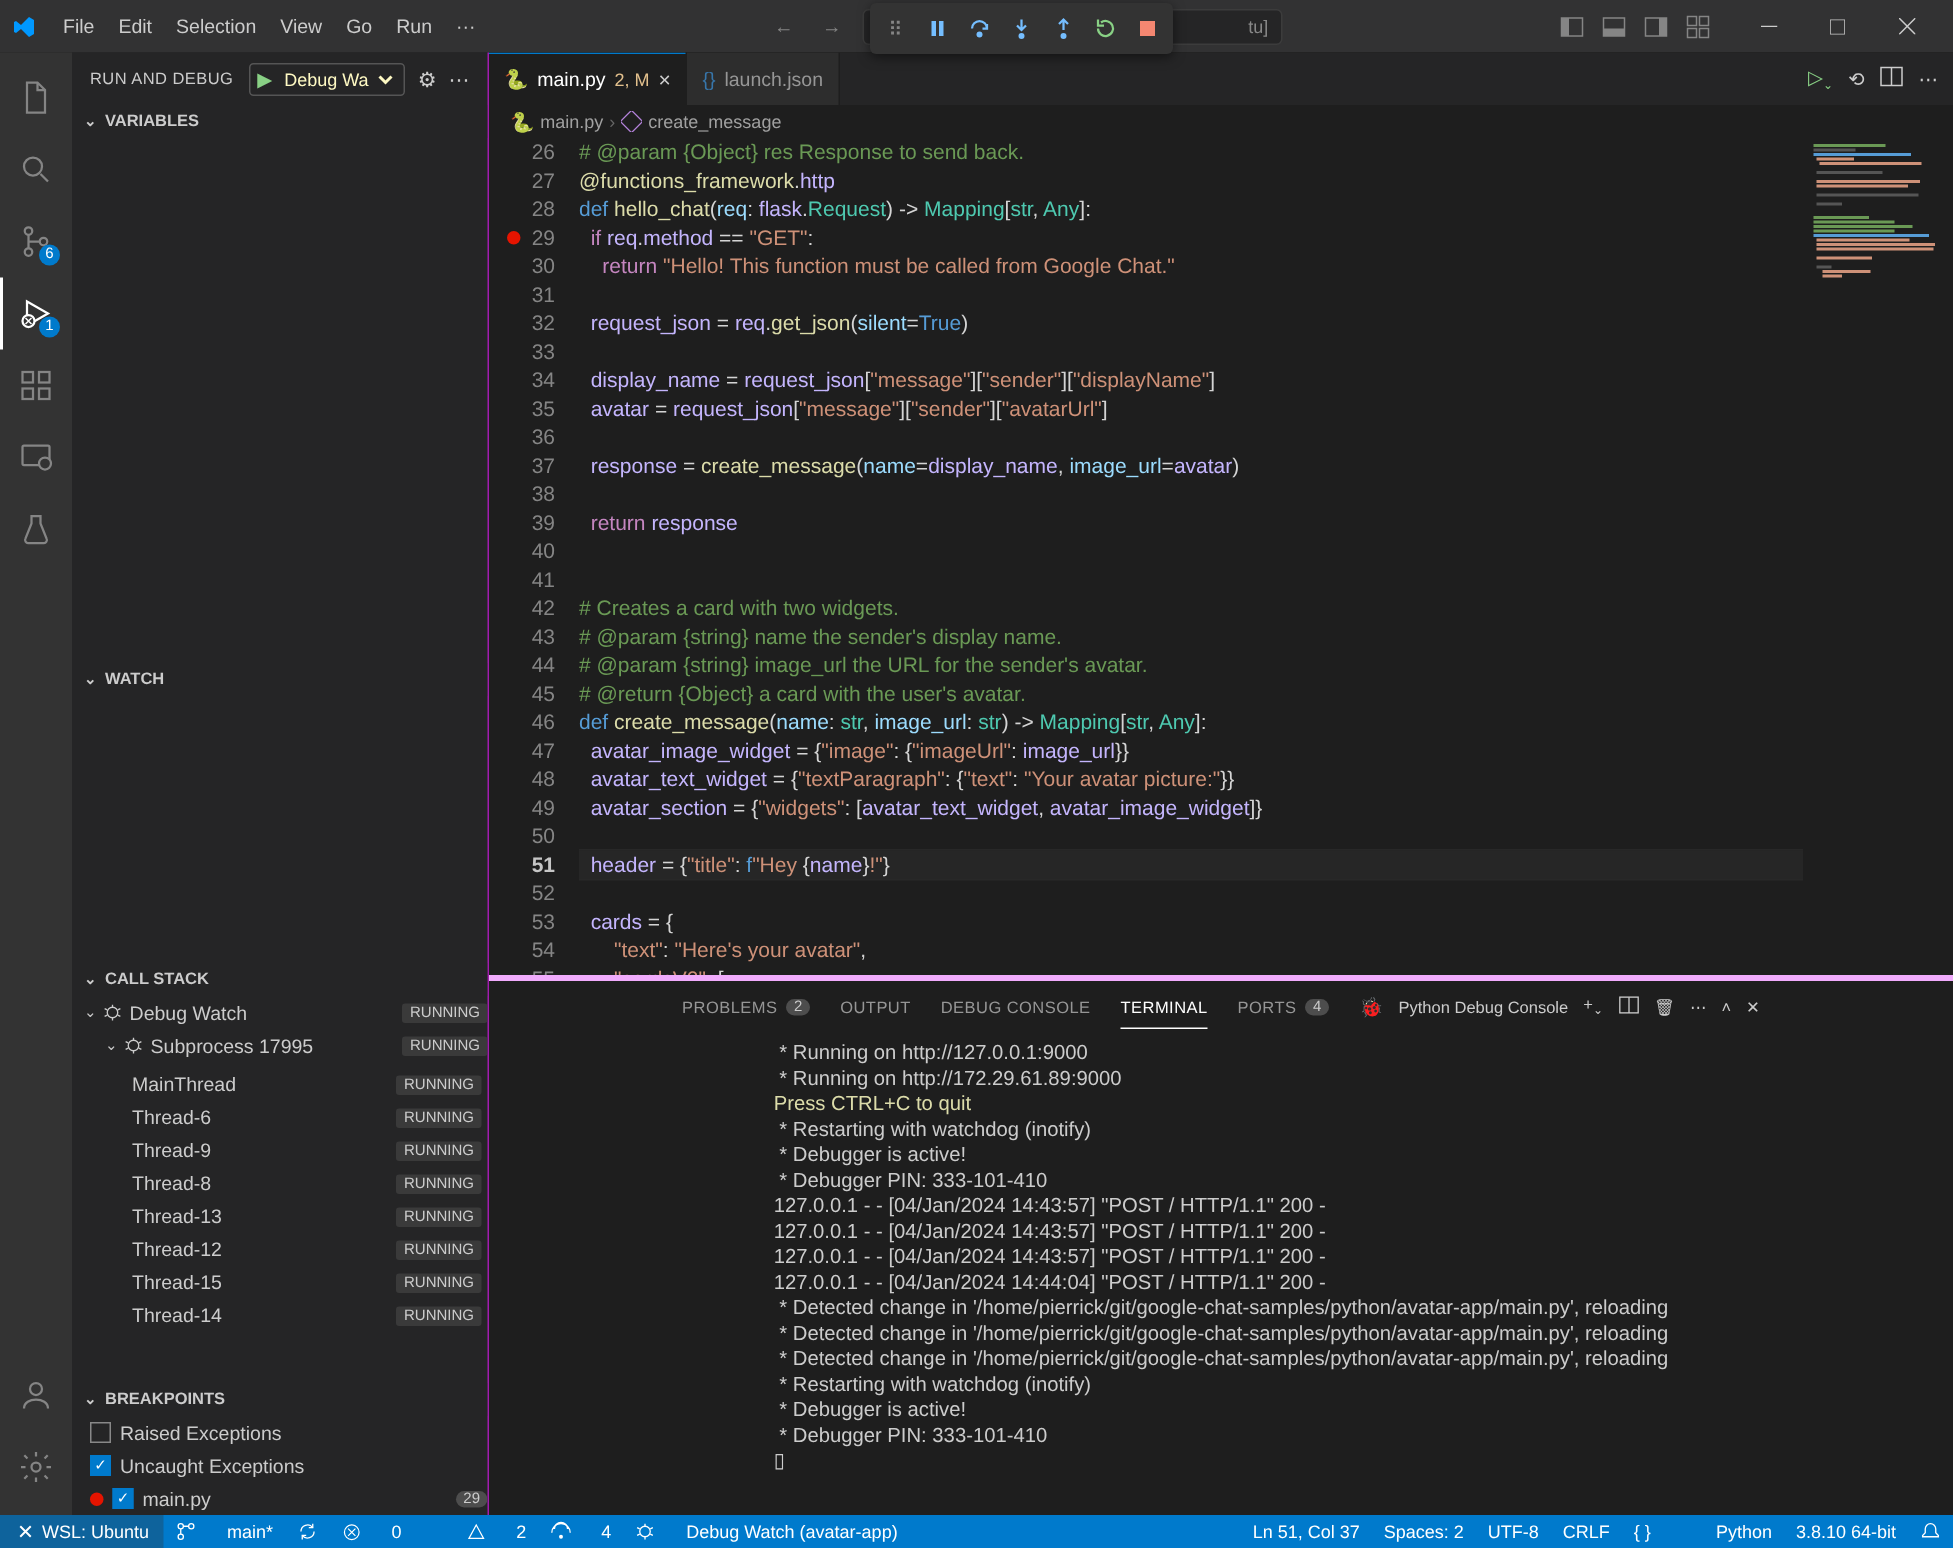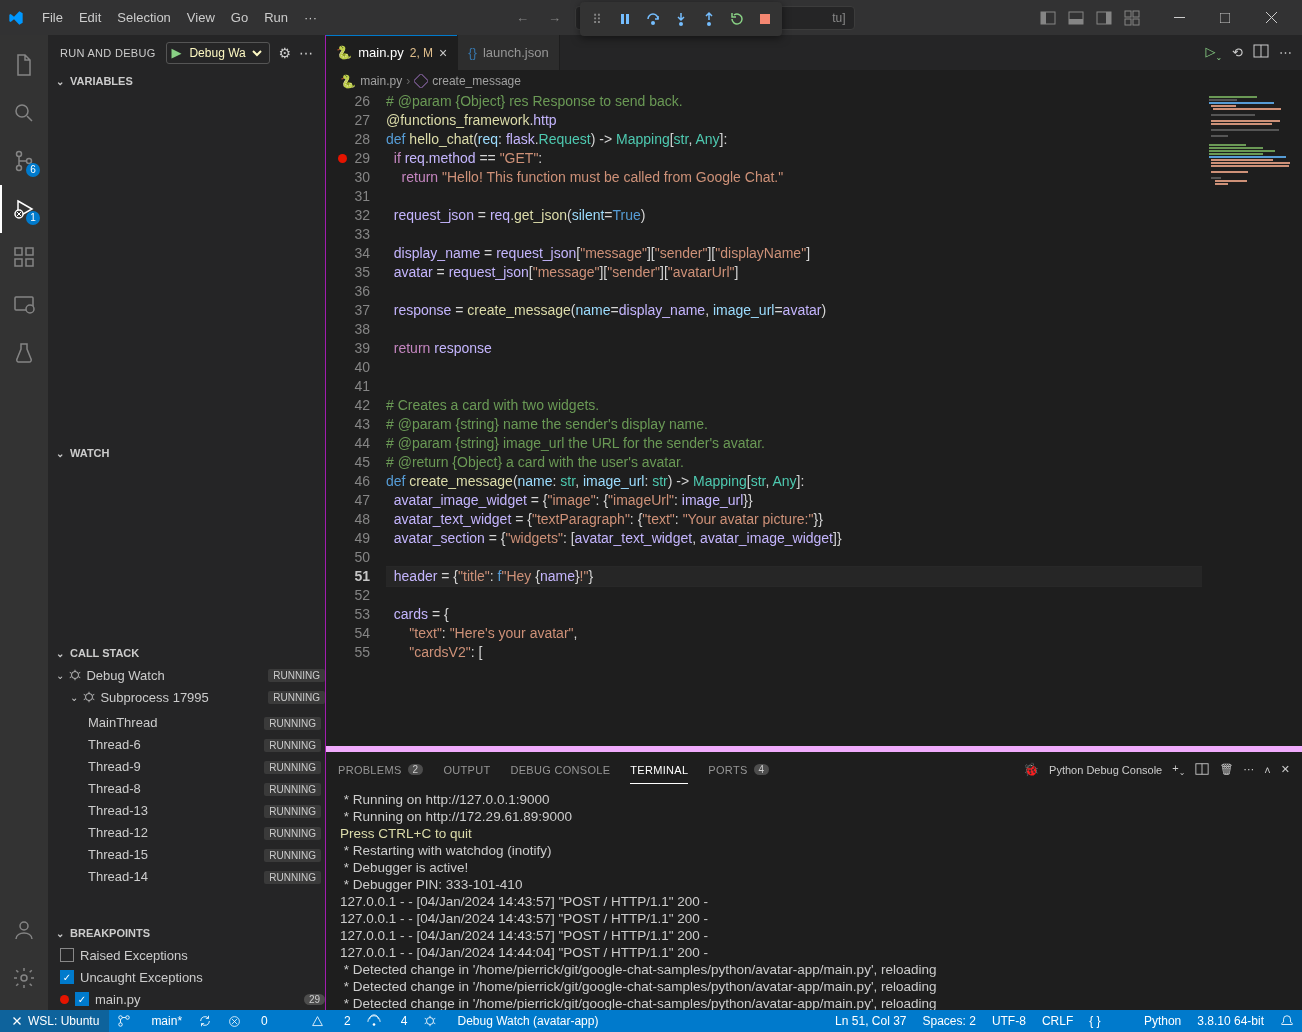--- a/index.html
+++ b/index.html
@@ -83,21 +83,21 @@
 .c-def{color:#569cd6;}
 .c-fn{color:#dcdcaa;}
 .c-param{color:#9cdcfe;}
 .c-var{color:#c4b5fd;}
 .c-type{color:#4ec9b0;}
 .c-str{color:#ce9178;}
 .c-const{color:#569cd6;}
 .c-op{color:#d4d4d4;}
 .c-punc{color:#d4d4d4;}
 .c-fstr{color:#569cd6;}
-.panel{height:264px;border-top:6px solid #f0abfc;display:flex;flex-direction:column;background:#1e1e1e;}
+.panel{height:360px;border-top:4px solid #f0abfc;display:flex;flex-direction:column;background:#1e1e1e;align-items:center;}
 .panel-tabs{height:35px;display:flex;align-items:center;padding:0 12px;gap:20px;font-size:11px;color:#969696;}
 .panel-tab{cursor:pointer;position:relative;display:flex;align-items:center;gap:6px;text-transform:uppercase;letter-spacing:0.3px;}
 .panel-tab.active{color:#fff;}
 .panel-tab.active::after{content:"";position:absolute;bottom:-8px;left:0;right:0;height:1px;background:#fff;}
 .panel-badge{background:#4d4d4d;color:#ccc;font-size:10px;padding:0 5px;border-radius:8px;}
 .panel-right{margin-left:auto;display:flex;align-items:center;gap:10px;color:#ccc;}
 .panel-body{flex:1;padding:4px 14px;font-family:Consolas,monospace;font-size:13.5px;line-height:17px;white-space:pre-wrap;overflow:hidden;color:#ccc;}
 .t-warn{color:#dcdcaa;}
 .statusbar{height:22px;background:#007acc;display:flex;align-items:center;color:#fff;font-size:12px;}
 .sb-item{padding:0 8px;display:flex;align-items:center;gap:20px;cursor:pointer;height:100%;}

